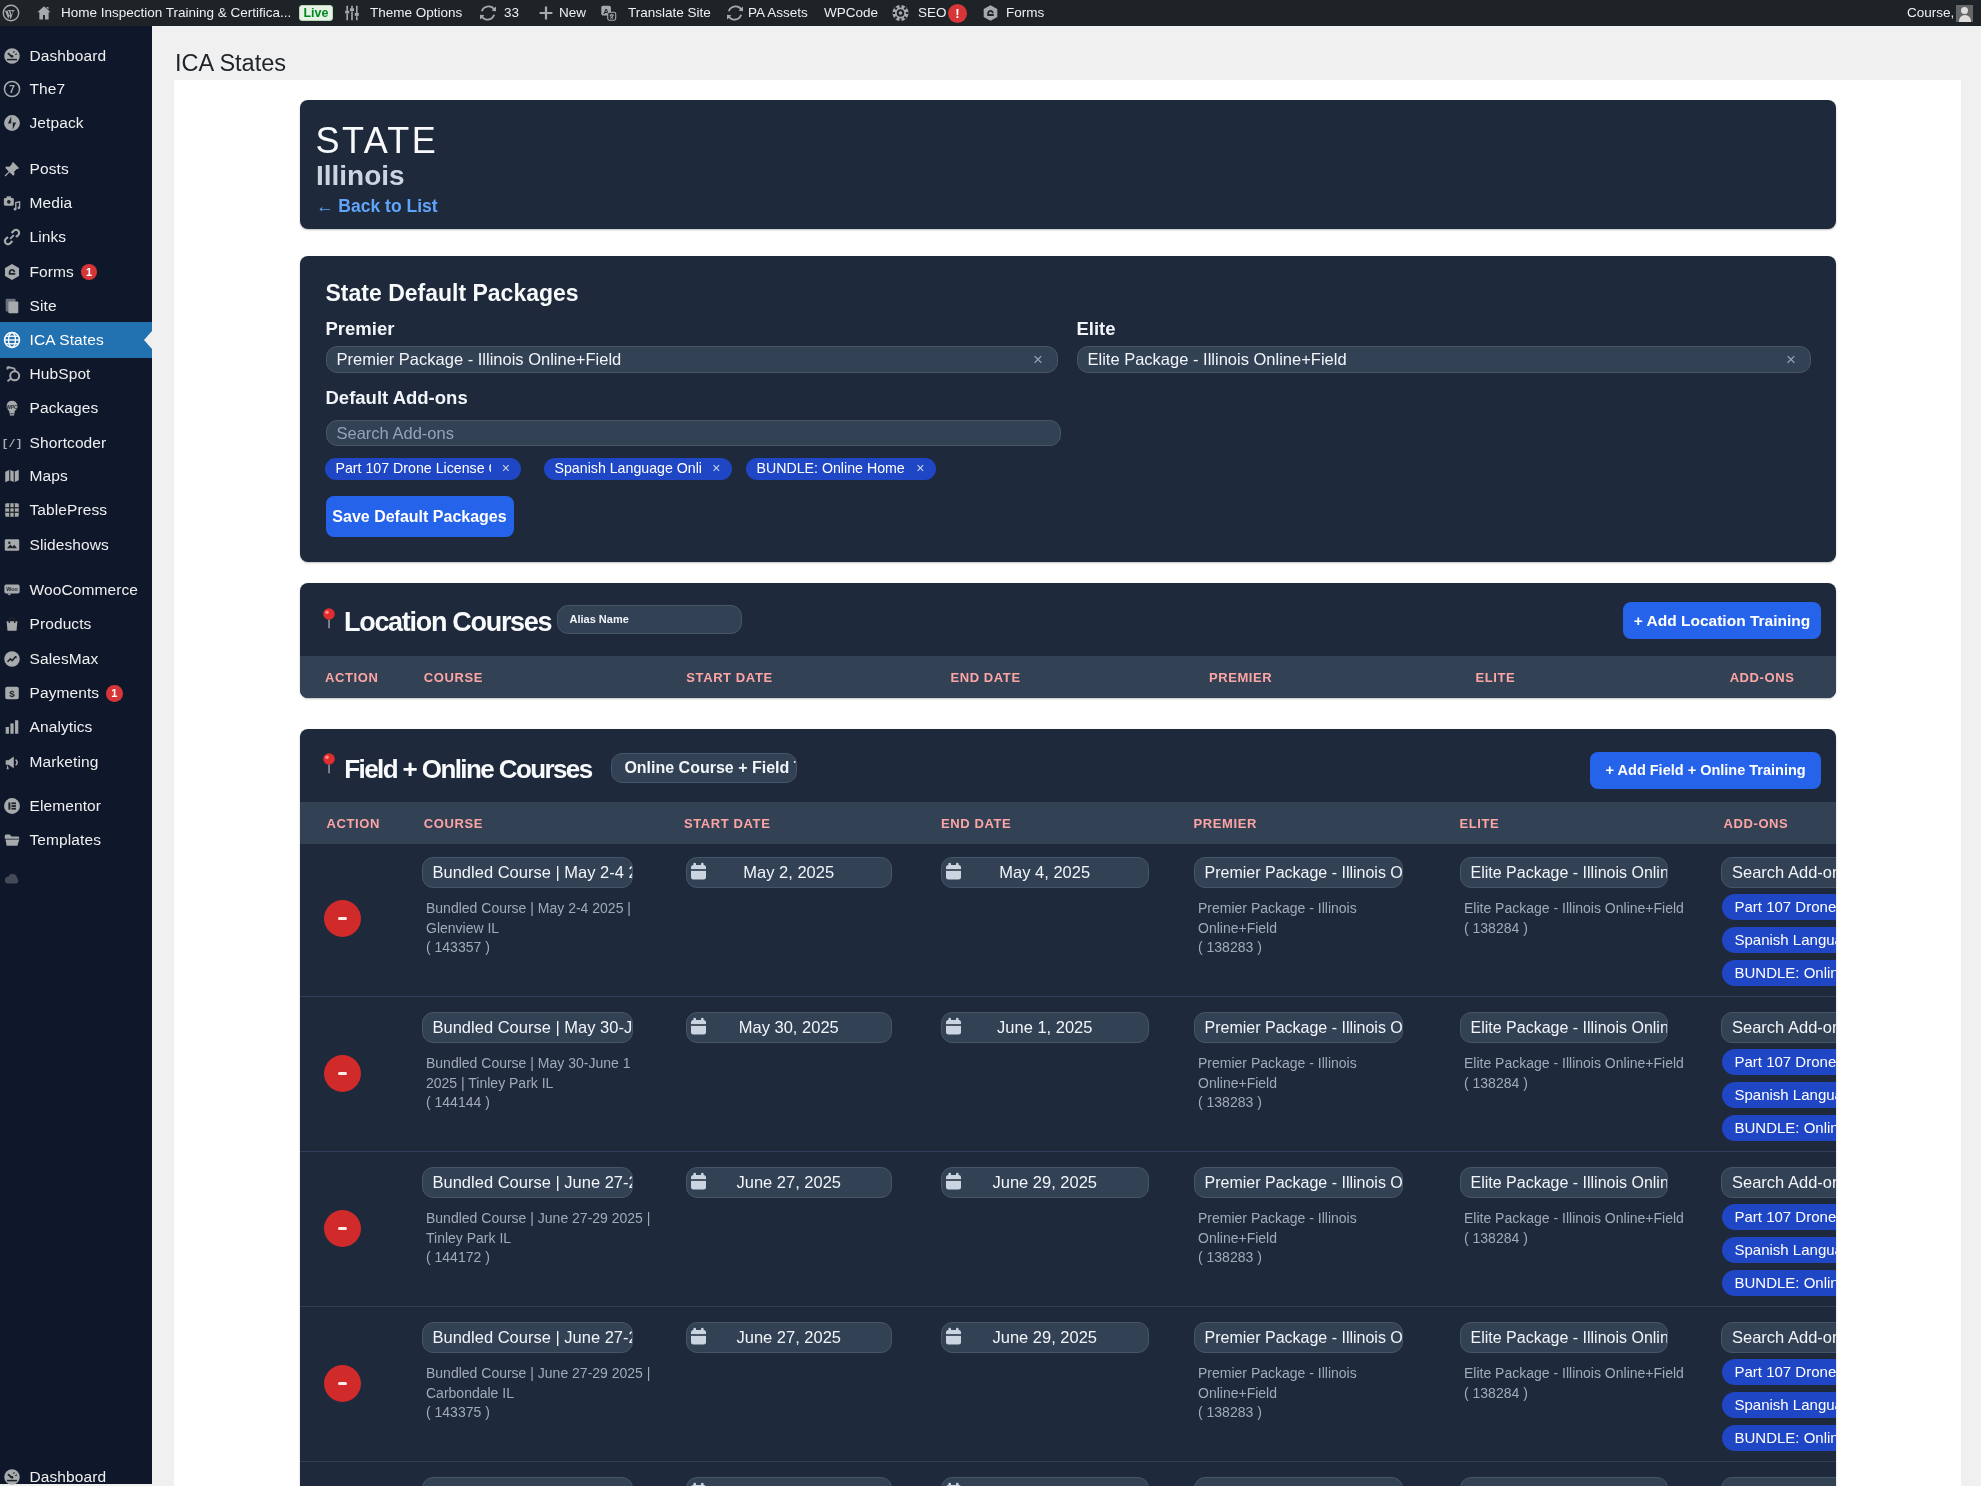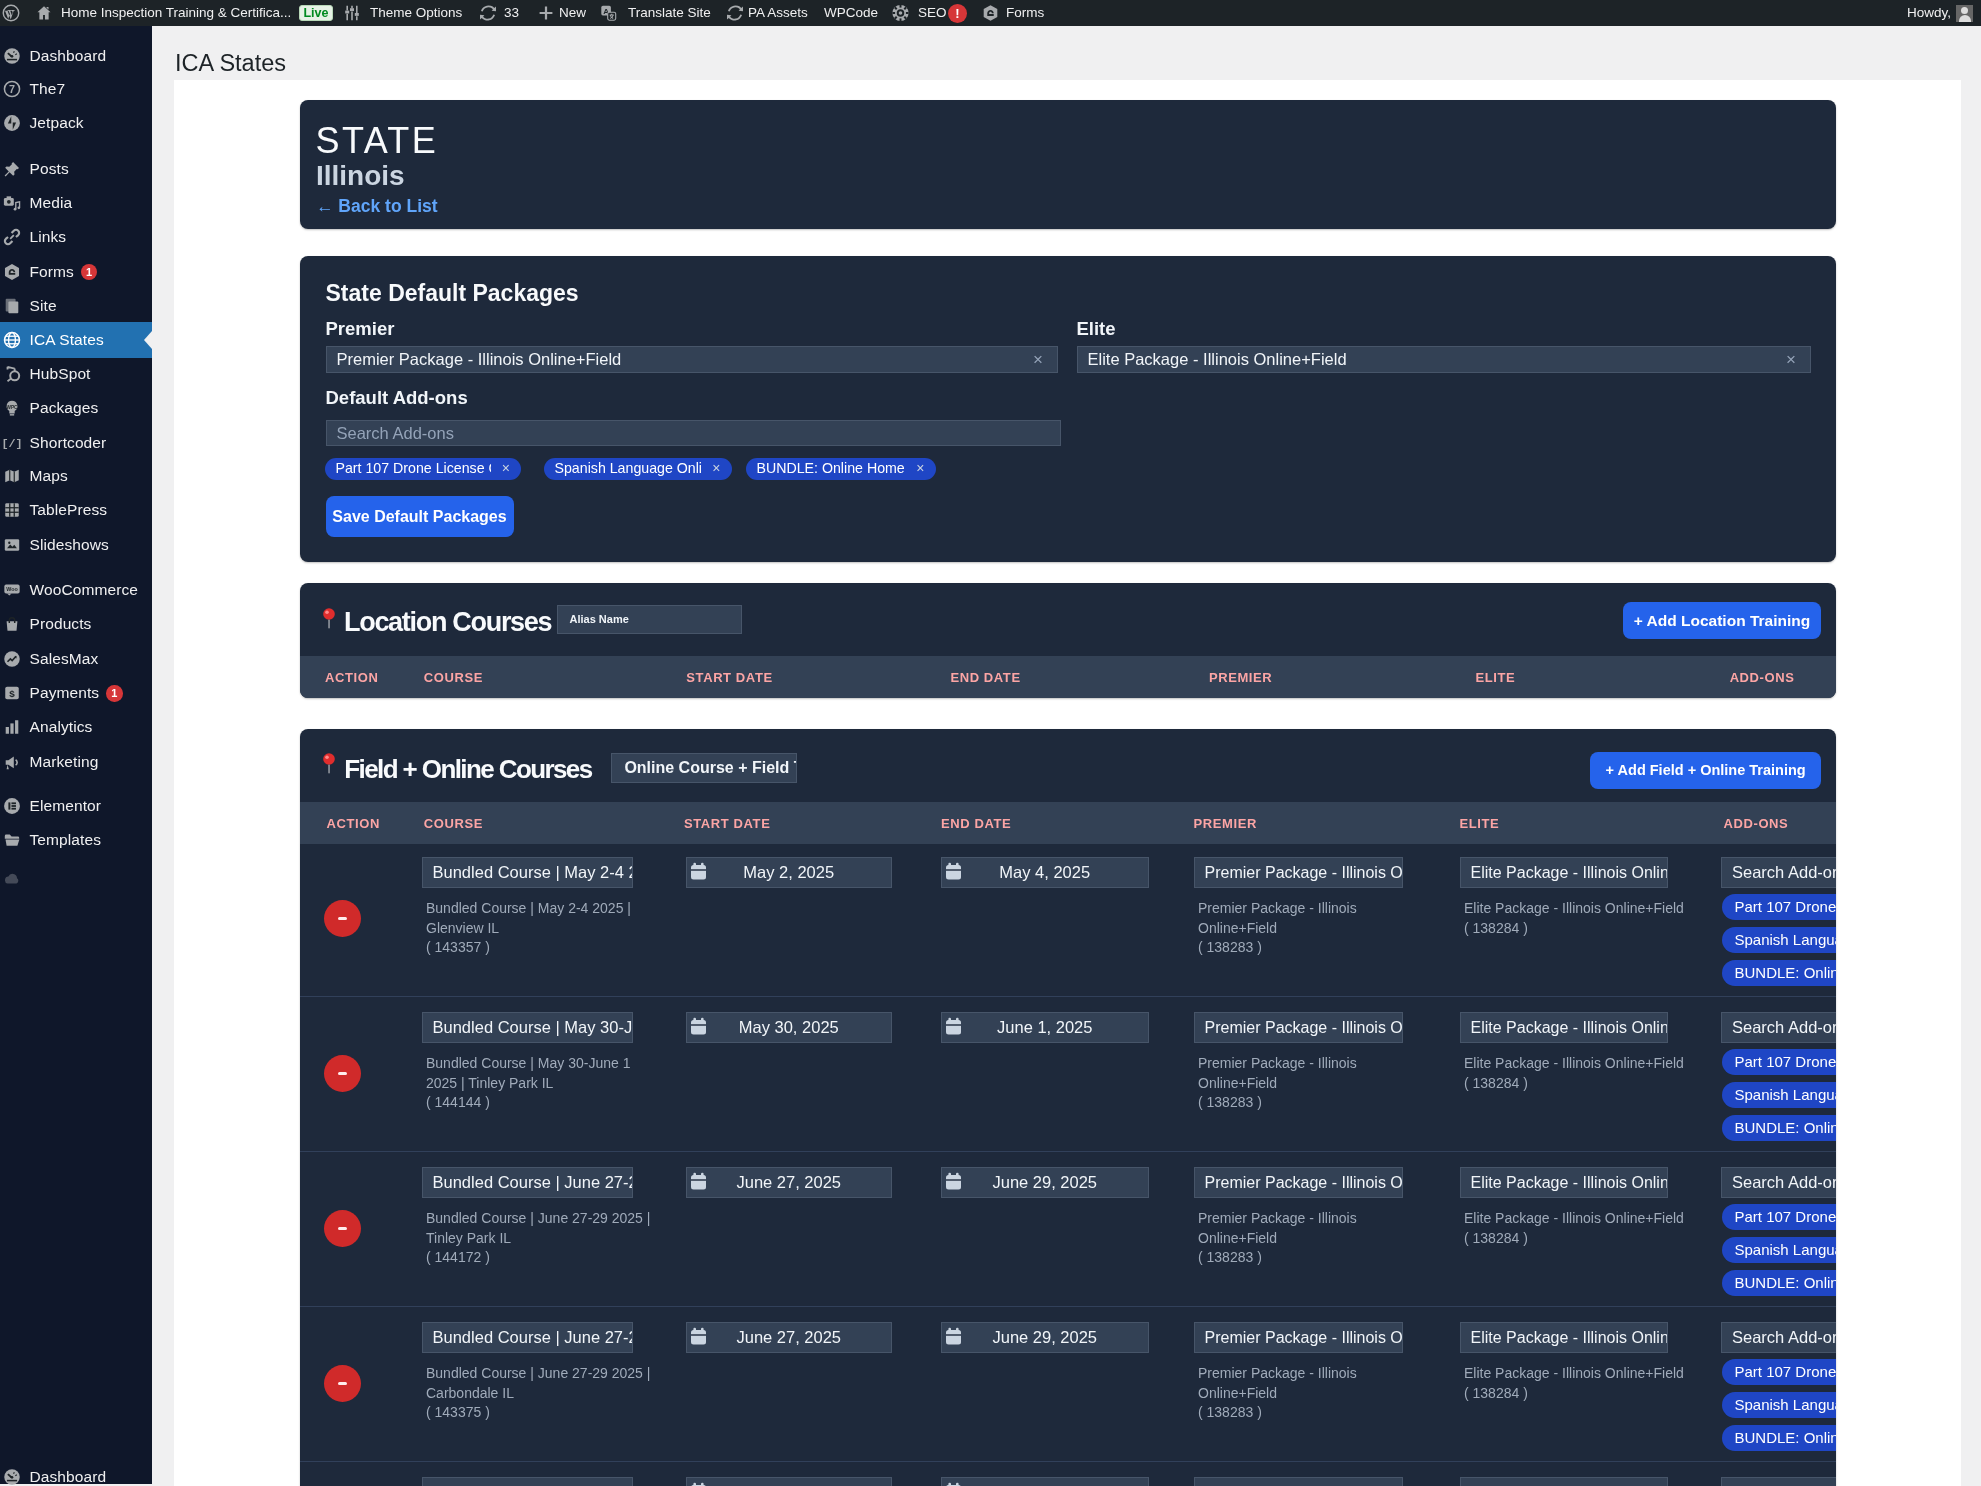--- a/index.html
+++ b/index.html
@@ -16,21 +16,21 @@
 .mi .ic{position:absolute;left:2.5px;top:50%;transform:translateY(-50%);width:18px;height:18px;color:#a7aaad}
 .mi.active{background:#2271b1;color:#fff}
 .mi.active .ic{color:#fff}
 .badge{display:inline-block;background:#d63638;color:#fff;border-radius:50%;width:16.5px;height:16.5px;line-height:16.5px;text-align:center;font-size:11px;font-weight:bold;vertical-align:1px;margin-left:7px}
 .arrow-cur{position:absolute;right:0;top:50%;transform:translateY(-50%);width:0;height:0;border-top:9.5px solid transparent;border-bottom:9.5px solid transparent;border-right:8px solid #f0f0f1}
 
 #whitepanel{position:absolute;left:174px;top:80px;width:1787px;height:1406px;background:#fff}
 h1.pgtitle{position:absolute;left:175px;top:50px;font-size:23.5px;font-weight:400;color:#1d2327}
 .card{position:absolute;left:300px;width:1536px;background:#1e293b;border-radius:8px;box-shadow:0 1px 2px rgba(0,0,0,.25)}
 .ctext{color:#f8fafc}
-.inp{position:absolute;background:#334155;border:1px solid #475569;border-radius:0;color:#f1f5f9;font-size:16.5px;white-space:nowrap;overflow:hidden}
+.inp{position:absolute;background:#334155;border:1px solid #475569;border-radius:11px;color:#f1f5f9;font-size:16.5px;white-space:nowrap;overflow:hidden}
 .lab{position:absolute;font-size:18.5px;font-weight:bold;color:#f1f5f9}
 .btn{position:absolute;background:#2563eb;color:#fff;font-weight:bold;border-radius:8px;text-align:center;white-space:nowrap}
 .pill{position:absolute;background:#1f46c5;color:#fff;border-radius:15px;font-size:15px;white-space:nowrap;overflow:hidden}
 .pill .tx{display:inline-block;max-width:calc(100% - 30px);overflow:hidden;white-space:nowrap;vertical-align:top}
 .sectitle{position:absolute;font-size:24.5px;font-weight:bold;letter-spacing:-.3px;color:#f8fafc;white-space:nowrap}
 .thead{position:absolute;left:0;width:1536px;background:#334155;color:#fca5a5;font-size:13px;font-weight:bold;letter-spacing:.6px}
 .th{position:absolute;top:50%;transform:translateY(-50%);white-space:nowrap}
 .sub{position:absolute;color:#a0abba;font-size:14px;line-height:19.5px;white-space:nowrap}
 .sep{position:absolute;left:0;width:1536px;height:1px;background:#31405a}
 .pin{position:absolute;width:14px;height:22px}
@@ -110,21 +110,21 @@
         </g>
         <circle cx="10" cy="10" r="2" fill="#a7aaad"></circle>
       </svg>
       <div class="t" style="left:918px">SEO</div>
       <div style="position:absolute;left:948px;top:3.5px;width:19px;height:19px;border-radius:50%;background:#d63638;color:#fff;font-size:13px;font-weight:bold;text-align:center;line-height:19px">!</div>
       <svg style="left:982px;top:4px" width="17" height="18" viewBox="0 0 20 20" fill="none">
         <path d="M10 .8l8 4.6v9.2l-8 4.6-8-4.6V5.4z" fill="#a7aaad"></path>
         <path d="M6.2 13.4v-3.2c0-2.1 1.7-3.8 3.8-3.8s3.8 1.7 3.8 3.8h-2.2c0-.9-.7-1.6-1.6-1.6s-1.6.7-1.6 1.6v1h5.4v2.2z" fill="#1d2327"></path>
       </svg>
       <div class="t" style="left:1006px">Forms</div>
-      <div class="t" style="left:1907px">Howdy,</div>
+      <div class="t" style="left:1907px">Course,</div>
       <div style="position:absolute;left:1956px;top:4.5px;width:17px;height:17px;background:#666;overflow:hidden">
         <div style="position:absolute;left:5px;top:2px;width:7px;height:7px;border-radius:50%;background:#ddd"></div>
         <div style="position:absolute;left:2.5px;top:10px;width:12px;height:8px;border-radius:6px 6px 0 0;background:#ddd"></div>
       </div>
     </div>
 <div id="side">
       <div class="mi" style="top:14.5px">
         <svg class="ic" viewBox="0 0 20 20" fill="none">
           <circle cx="10" cy="10" r="8.6" fill="currentColor"></circle>
           <path d="M9.6 10.6L5.4 6.8" stroke="#1d2327" stroke-width="2"></path>

